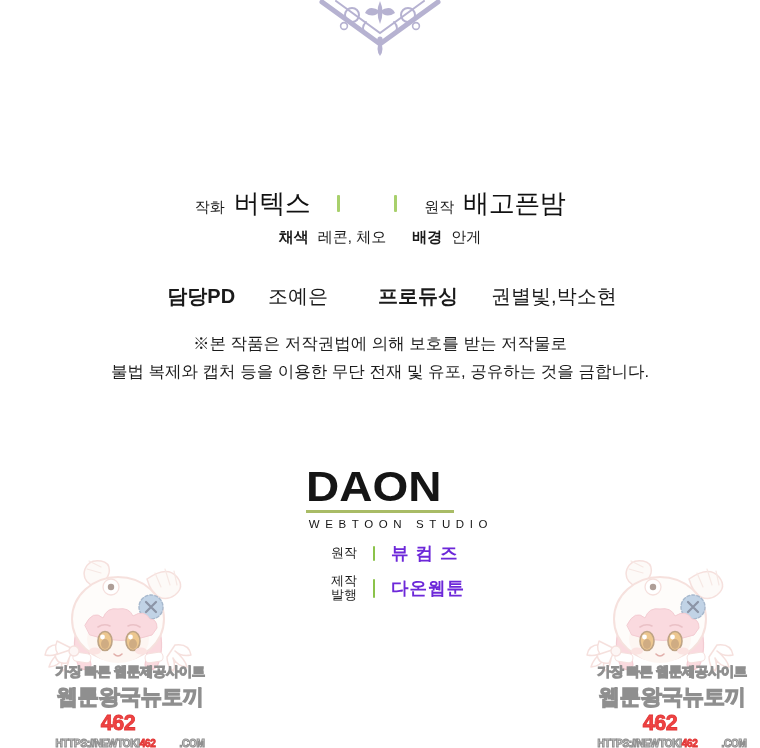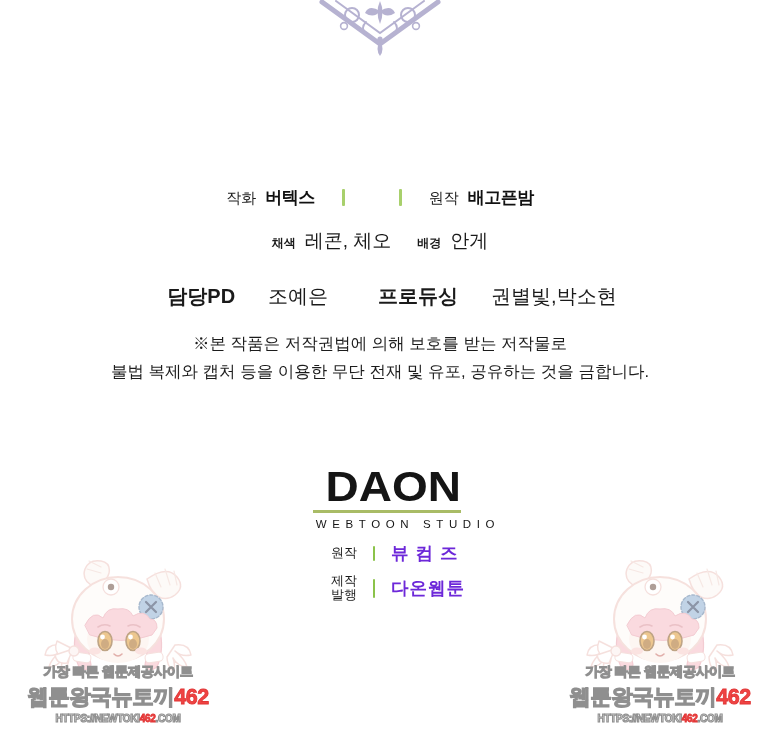--- a/index.html
+++ b/index.html
@@ -7,50 +7,50 @@
     position:relative;width:760px;height:748px;background:#ffffff;overflow:hidden;
     font-family:"Liberation Sans",sans-serif;color:#141414;
   }
   
   .ornament{position:absolute;top:0;left:50%;transform:translateX(-50%);width:124px;height:58px;}
   
   .credit-line{position:absolute;left:0;right:0;display:flex;justify-content:center;align-items:flex-end;white-space:nowrap;}
   .line-main{top:186px;}
   .pair{display:inline-flex;align-items:baseline;}
   .lbl{font-size:15px;color:#1a1a1a;margin-right:9px;}
-  .lbl-b{font-size:12px;font-weight:bold;color:#1a1a1a;margin-right:9px;}
-  .val-big{font-size:17px;font-weight:bold;letter-spacing:-0.5px;color:#111;}
-  .val{font-size:19px;color:#1a1a1a;}
+  .lbl-b{font-size:15px;font-weight:bold;color:#1a1a1a;margin-right:9px;}
+  .val-big{font-size:26px;font-weight:normal;letter-spacing:-0.5px;color:#111;}
+  .val{font-size:15px;color:#1a1a1a;}
   .sepbar{display:inline-block;width:3px;height:17px;background:#a8d06c;margin:0 27px;align-self:center;border-radius:1px;}
   .gap26{width:26px;display:inline-block;}
   .line-colors{top:228px;}
   .line-pd{top:283px;}
   .line-pd .lbl-b,.line-pd .val{font-size:20px;margin-left:24px;}
   
   .notice{position:absolute;top:329px;left:0;right:0;text-align:center;font-size:16.5px;line-height:28px;color:#1c1c1c;}
   
-  .logo{position:absolute;top:463px;left:50%;transform:translateX(-50%);width:148px;text-align:right;margin-left:7px;}
+  .logo{position:absolute;top:463px;left:50%;transform:translateX(-50%);width:148px;text-align:left;}
   .logo-word{font-size:46px;font-weight:900;letter-spacing:0;line-height:1;color:#151515;transform:scaleY(0.94);}
   .logo-rule{height:3px;background:#a9bc66;margin:1px 0 5px;}
   .logo-sub{font-size:11.5px;font-weight:normal;letter-spacing:5.6px;color:#151515;white-space:nowrap;transform:translateX(2.8px);}
   
   .publisher{position:absolute;top:541px;left:50%;transform:translateX(-50%);
     display:grid;grid-template-columns:62px 16px auto;column-gap:9px;row-gap:9px;align-items:center;}
   .pub-label{font-size:13px;color:#1a1a1a;text-align:right;line-height:14px;}
   .pub-bar{width:2.5px;background:#8bc34a;justify-self:center;border-radius:1px;}
   .bar1{height:15px;} .bar2{height:19px;}
   .pub-value{font-size:17.5px;font-weight:bold;color:#6d28d9;}
   .sp-wide{letter-spacing:7px;}
   .sp-tight{letter-spacing:1px;}
   
   .wm{position:absolute;top:557px;width:164px;height:191px;}
   .wm-left{left:36px;} .wm-right{left:578px;}
   .wm-char{position:absolute;top:0;left:50%;transform:translateX(-50%);width:150px;height:120px;}
   .wm-text{position:absolute;top:106px;left:-10px;right:-10px;text-align:center;font-weight:800;}
-  .outl{color:#fefefe;-webkit-text-stroke:1.1px #8f8f8f;}
+  .outl{color:#fefefe;margin-left:24px;-webkit-text-stroke:1.1px #8f8f8f;}
   .wm-l1{font-size:13.5px;letter-spacing:-0.5px;}
   .wm-l2{font-size:21.5px;margin-top:1px;letter-spacing:-0.5px;}
   .wm-l3{font-size:10px;margin-top:2px;letter-spacing:-0.3px;}
   .wm-num{color:#f04343;-webkit-text-stroke:0.8px #e03535;}
 </style>
 </head>
 <body>
 
 <div class="page">
 

